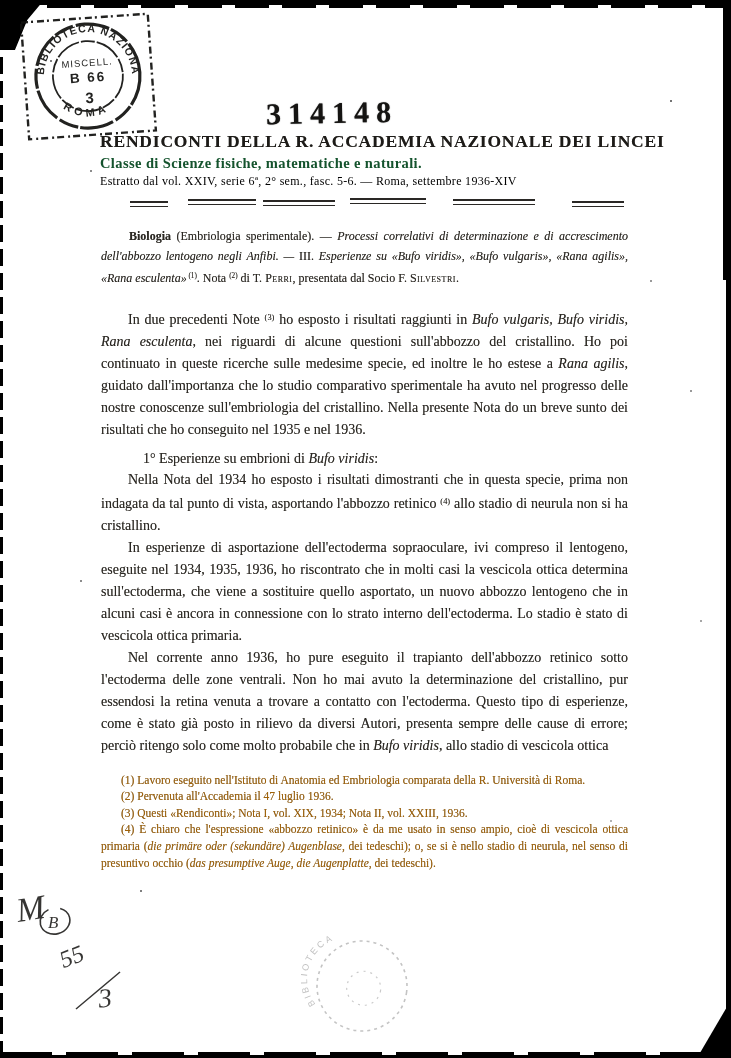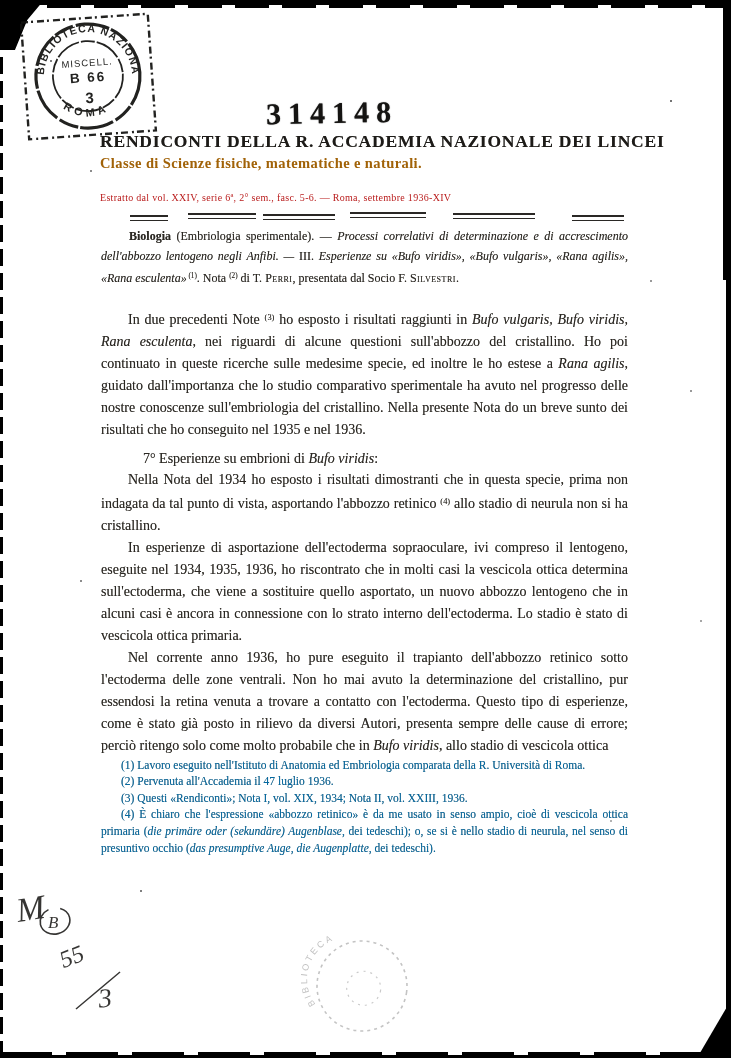--- a/index.html
+++ b/index.html
@@ -28,33 +28,33 @@
   .accession{
     position:absolute;left:182px;top:96px;width:300px;text-align:center;
     font-size:30px;font-weight:bold;letter-spacing:7px;color:#151412;
     transform:rotate(-1deg);text-shadow:0 0 1px rgba(10,10,10,.7);
   }
   .stamp-bottom{position:absolute;left:298px;top:930px;opacity:.8;}
   .handwriting{position:absolute;left:6px;top:876px;}
   
   .header{position:absolute;left:100px;top:131px;width:530px;text-align:left;}
   .journal{font-size:17.5px;font-weight:bold;letter-spacing:.8px;white-space:nowrap;color:#1d1b18;text-shadow:0 0 .5px rgba(25,25,20,.55);}
-  .classe{font-size:14.5px;font-weight:bold;letter-spacing:.4px;margin-top:3px;color:#a16207;}
-  .estratto{font-size:10px;letter-spacing:.3px;margin-top:20px;color:#b91c1c;}
+  .classe{font-size:14.5px;font-weight:bold;letter-spacing:.4px;margin-top:3px;color:#14532d;}
+  .estratto{font-size:12px;letter-spacing:.3px;margin-top:2px;color:#000000;}
   .rule-row{position:relative;height:12px;margin-top:8px;}
   .rule-seg{position:absolute;height:3px;border-top:2px solid #2a2825;border-bottom:1px solid #2a2825;}
   
   .content{
     position:absolute;left:101px;top:226px;width:527px;
     text-align:justify;color:#2b2823;text-shadow:0 0 .5px rgba(40,38,32,.5);
   }
   .title-para{font-size:12px;line-height:20px;text-indent:28px;margin:0 0 19px 0;}
   .content p.body-p{font-size:14px;line-height:22px;text-indent:27px;margin:0;}
   .content p.section-head{font-size:14px;line-height:18.6px;text-indent:42px;text-align:left;margin:9px 0 0 0;}
-  .footnotes{color:#0369a1;}
+  .footnotes{margin-top:15px;color:#a16207;}
   .footnotes p{font-size:11.5px;line-height:16.6px;text-indent:20px;margin:0;text-align:justify;}
   .seg-italic{font-style:italic;}
   .seg-bold{font-weight:bold;}
   .seg-smallcaps{font-variant:small-caps;letter-spacing:.5px;}
   .seg-sup{font-size:60%;vertical-align:4px;letter-spacing:0;}
   .stamp-font{font-family:"Liberation Sans","DejaVu Sans",sans-serif;}
 </style>
 </head>
 <body>
 
@@ -106,21 +106,21 @@
       <span class="rule-seg" style="left:163px;width:72px;top:3px;"></span>
       <span class="rule-seg" style="left:250px;width:76px;top:1px;"></span>
       <span class="rule-seg" style="left:353px;width:82px;top:2px;"></span>
       <span class="rule-seg" style="left:472px;width:52px;top:4px;"></span>
     </div>
   </div>
 
   <div class="content">
     <p class="title-para"><span class="seg-bold">Biologia</span><span class="seg-normal"> (Embriologia sperimentale). — </span><span class="seg-italic">Processi correlativi di determinazione e di accrescimento dell'abbozzo lentogeno negli Anfibi. — </span><span class="seg-normal">III. </span><span class="seg-italic">Esperienze su «Bufo viridis», «Bufo vulgaris», «Rana agilis», «Rana esculenta»</span><span class="seg-sup"> (1)</span><span class="seg-normal">. Nota </span><span class="seg-sup">(2)</span><span class="seg-normal"> di T. </span><span class="seg-smallcaps">Perri</span><span class="seg-normal">, presentata dal Socio F. </span><span class="seg-smallcaps">Silvestri</span><span class="seg-normal">.</span></p>
     <p class="body-p"><span class="seg-normal">In due precedenti Note </span><span class="seg-sup">(3)</span><span class="seg-normal"> ho esposto i risultati raggiunti in </span><span class="seg-italic">Bufo vulgaris, Bufo viridis, Rana esculenta</span><span class="seg-normal">, nei riguardi di alcune questioni sull'abbozzo del cristallino. Ho poi continuato in queste ricerche sulle medesime specie, ed inoltre le ho estese a </span><span class="seg-italic">Rana agilis</span><span class="seg-normal">, guidato dall'importanza che lo studio comparativo sperimentale ha avuto nel progresso delle nostre conoscenze sull'embriologia del cristallino. Nella presente Nota do un breve sunto dei risultati che ho conseguito nel 1935 e nel 1936.</span></p>
-    <p class="section-head"><span class="seg-normal">7° Esperienze su embrioni di </span><span class="seg-italic">Bufo viridis</span><span class="seg-normal">:</span></p>
+    <p class="section-head"><span class="seg-normal">1° Esperienze su embrioni di </span><span class="seg-italic">Bufo viridis</span><span class="seg-normal">:</span></p>
     <p class="body-p"><span class="seg-normal">Nella Nota del 1934 ho esposto i risultati dimostranti che in questa specie, prima non indagata da tal punto di vista, asportando l'abbozzo retinico </span><span class="seg-sup">(4)</span><span class="seg-normal"> allo stadio di neurula non si ha cristallino.</span></p>
     <p class="body-p"><span class="seg-normal">In esperienze di asportazione dell'ectoderma sopraoculare, ivi compreso il lentogeno, eseguite nel 1934, 1935, 1936, ho riscontrato che in molti casi la vescicola ottica determina sull'ectoderma, che viene a sostituire quello asportato, un nuovo abbozzo lentogeno che in alcuni casi è ancora in connessione con lo strato interno dell'ectoderma. Lo stadio è stato di vescicola ottica primaria.</span></p>
     <p class="body-p"><span class="seg-normal">Nel corrente anno 1936, ho pure eseguito il trapianto dell'abbozzo retinico sotto l'ectoderma delle zone ventrali. Non ho mai avuto la determinazione del cristallino, pur essendosi la retina venuta a trovare a contatto con l'ectoderma. Questo tipo di esperienze, come è stato già posto in rilievo da diversi Autori, presenta sempre delle cause di errore; perciò ritengo solo come molto probabile che in </span><span class="seg-italic">Bufo viridis</span><span class="seg-normal">, allo stadio di vescicola ottica</span></p>
 
     <div class="footnotes">
       <p><span class="seg-normal">(1) Lavoro eseguito nell'Istituto di Anatomia ed Embriologia comparata della R. Università di Roma.</span></p>
       <p><span class="seg-normal">(2) Pervenuta all'Accademia il 47 luglio 1936.</span></p>
       <p><span class="seg-normal">(3) Questi «Rendiconti»; Nota I, vol. XIX, 1934; Nota II, vol. XXIII, 1936.</span></p>
       <p><span class="seg-normal">(4) È chiaro che l'espressione «abbozzo retinico» è da me usato in senso ampio, cioè di vescicola ottica primaria (</span><span class="seg-italic">die primäre oder (sekundäre) Augenblase</span><span class="seg-normal">, dei tedeschi); o, se si è nello stadio di neurula, nel senso di presuntivo occhio (</span><span class="seg-italic">das presumptive Auge, die Augenplatte</span><span class="seg-normal">, dei tedeschi).</span></p>
     </div>

